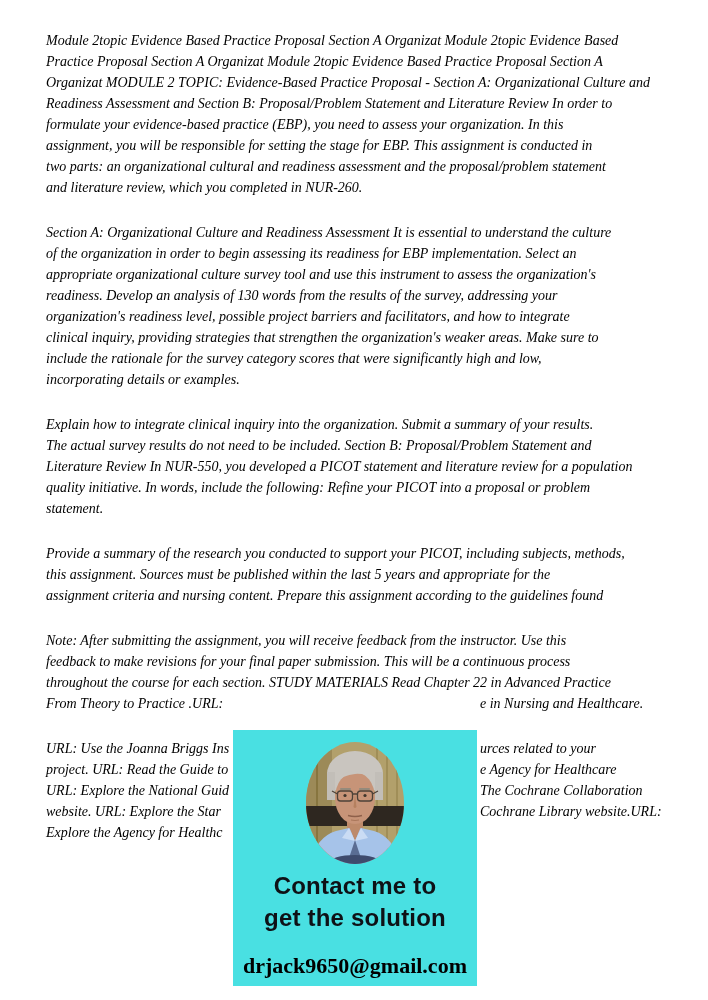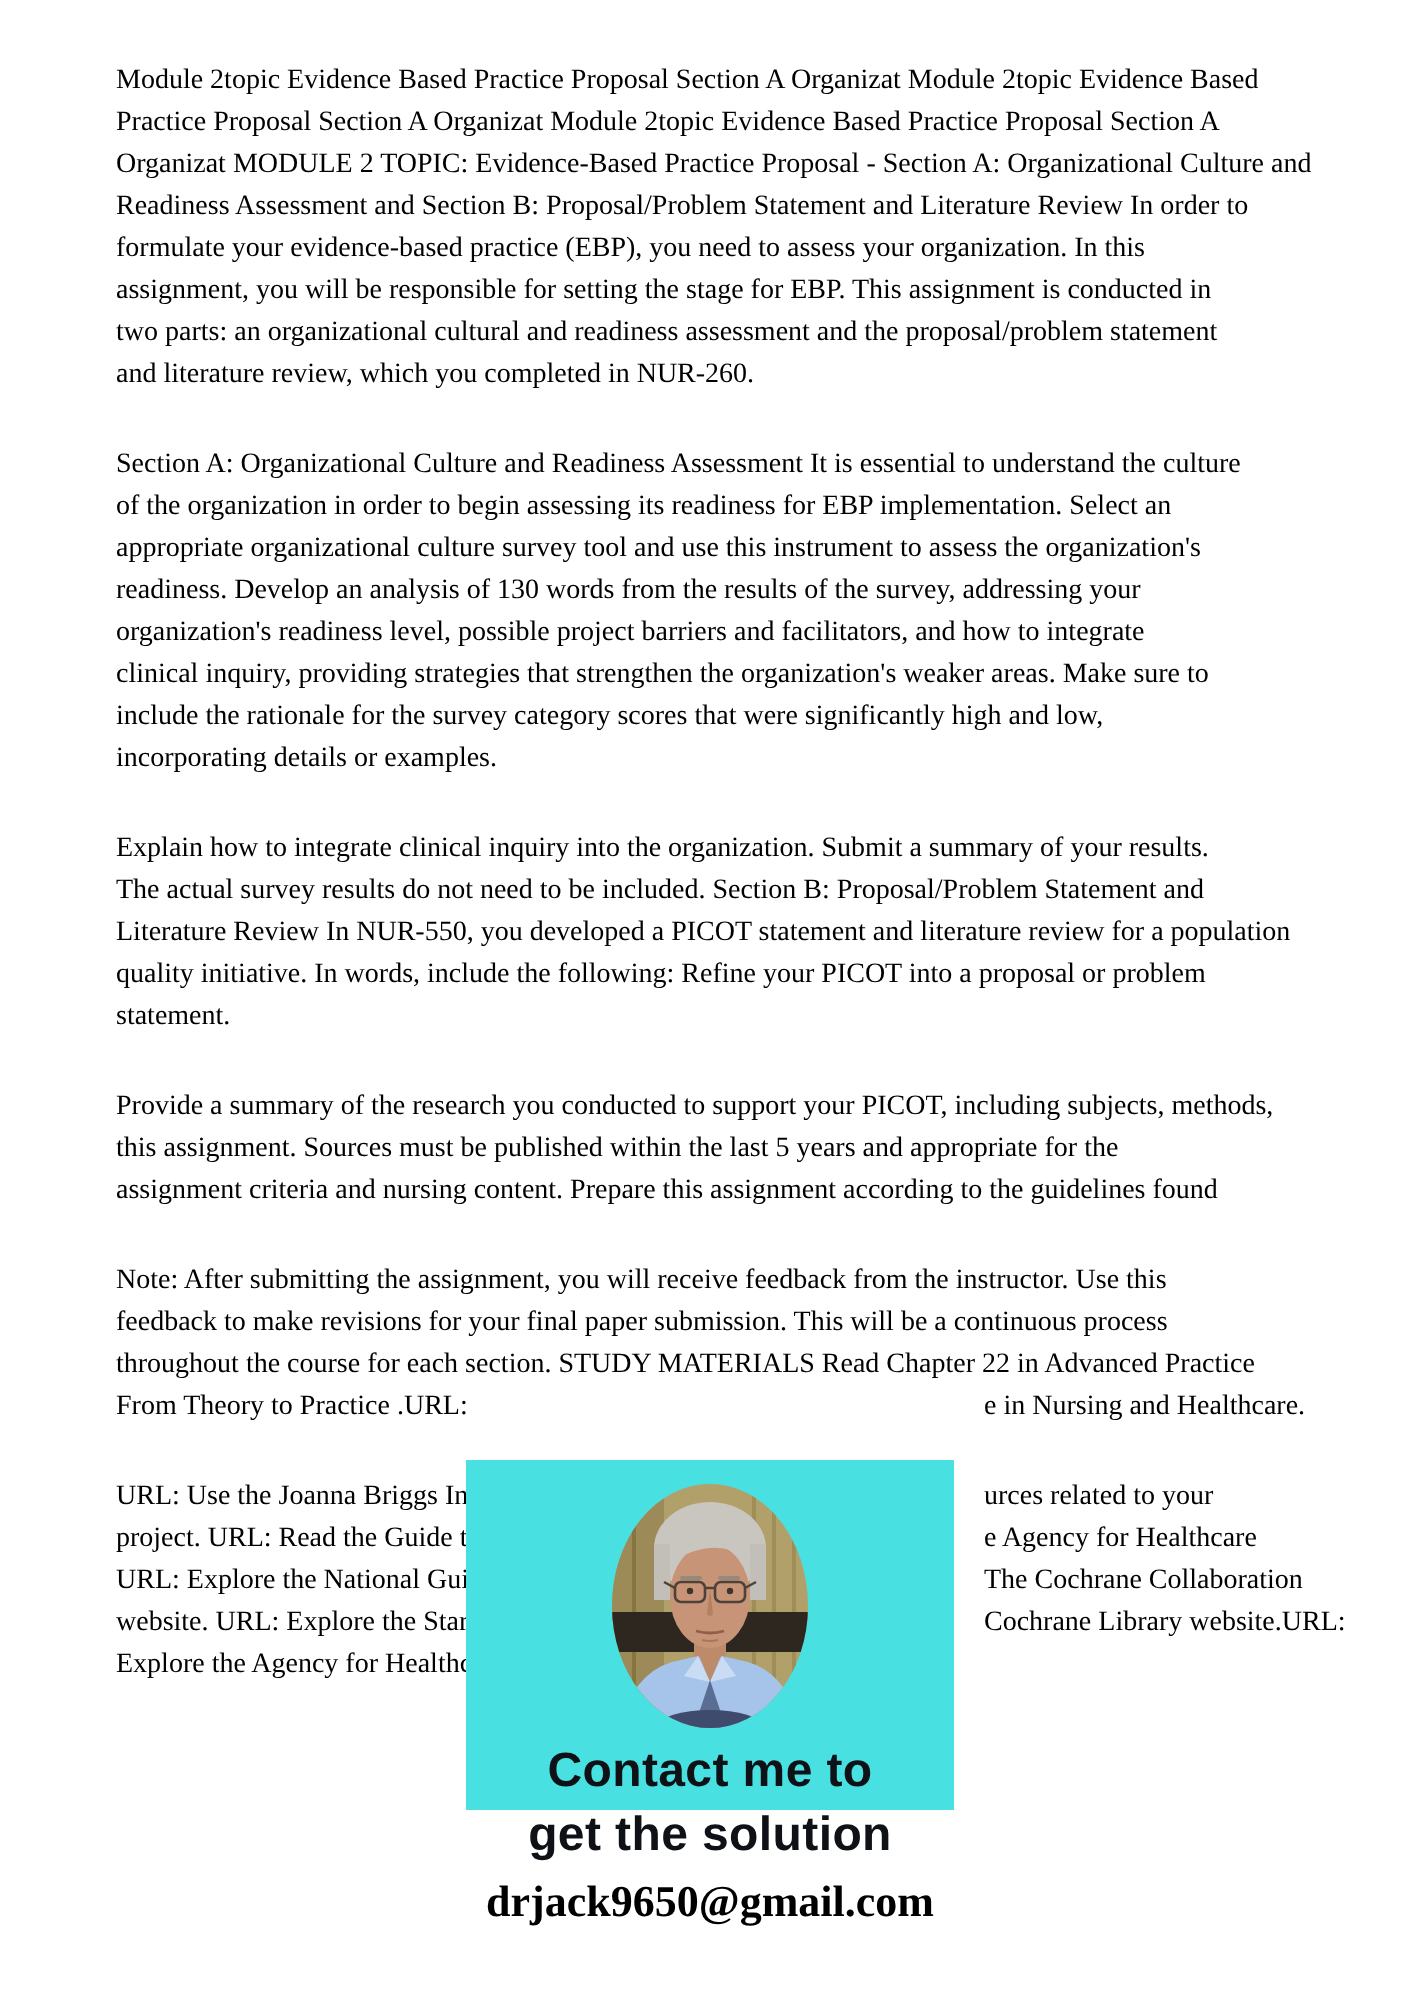--- a/index.html
+++ b/index.html
@@ -1,29 +1,29 @@
 <!DOCTYPE html>
 <html style="--card-bg: #49e0e2; --card-text: #0e1116; --email-text: #000000;"><head>
 <meta charset="utf-8">
 <style>
   html,body{margin:0;padding:0;}
   body{width:708px;height:1000px;background:#ffffff;font-family:"Liberation Serif", serif;}
   .page{position:relative;width:708px;height:1000px;overflow:hidden;background:#ffffff;}
 
   
   .doc{position:absolute;left:46px;top:30px;width:625px;font-size:14px;line-height:21px;color:#000000;}
-  .para{margin:0 0 24px 12px;}
+  .para{margin:0 0 24px 0;font-style:italic;}
   .line{position:relative;white-space:nowrap;height:21px;}
   .frag-right{position:absolute;left:434px;top:0;}
 
   
-  .card{position:absolute;left:233px;top:730px;width:244px;height:175px;background:var(--card-bg,#49e0e2);text-align:center;z-index:10;}
+  .card{position:absolute;left:233px;top:730px;width:244px;height:256px;background:var(--card-bg,#49e0e2);text-align:center;z-index:10;}
   .photo{width:98px;height:122px;margin:12px auto 0;display:block;}
   .headline{margin-top:6px;font-family:"Liberation Sans", sans-serif;font-weight:bold;font-size:24px;line-height:32px;color:var(--card-text,#0e1116);letter-spacing:0.2px;}
-  .email{margin-top:3px;font-family:"Liberation Serif", serif;font-weight:bold;font-size:22px;line-height:27px;color:var(--email-text,#000000);}
+  .email{margin-top:18px;font-family:"Liberation Serif", serif;font-weight:bold;font-size:22px;line-height:27px;color:var(--email-text,#000000);}
 </style>
 </head>
 <body>
 
 <div class="page">
 
   <main class="doc" id="doc">
       <div class="para">
         <div class="line">Module 2topic Evidence Based Practice Proposal Section A Organizat Module 2topic Evidence Based</div>
         <div class="line">Practice Proposal Section A Organizat Module 2topic Evidence Based Practice Proposal Section A</div>

